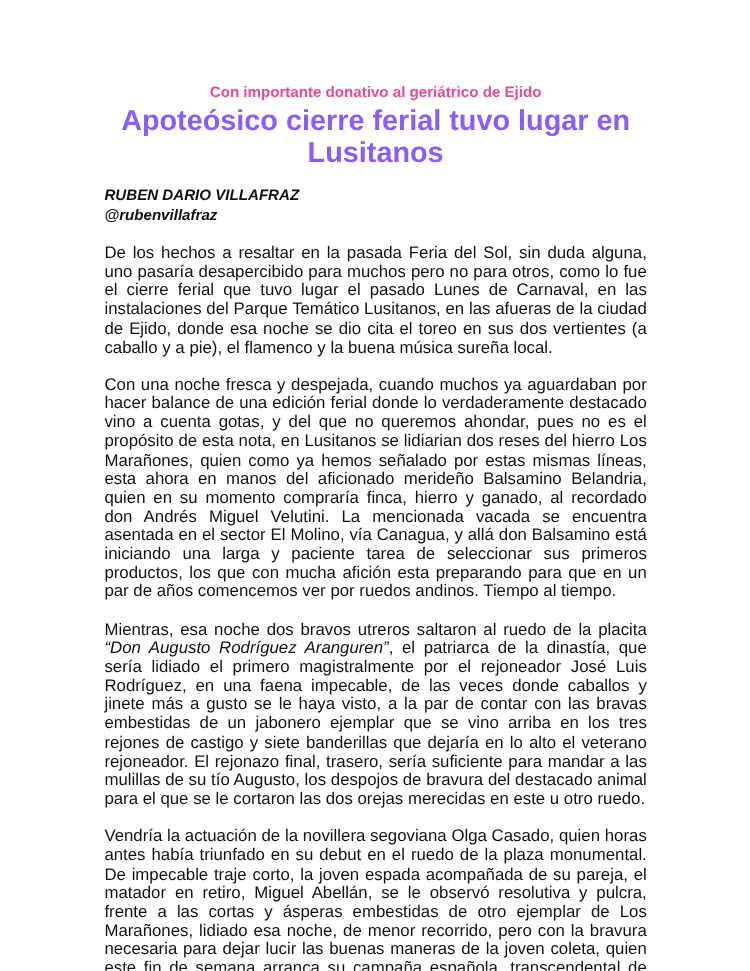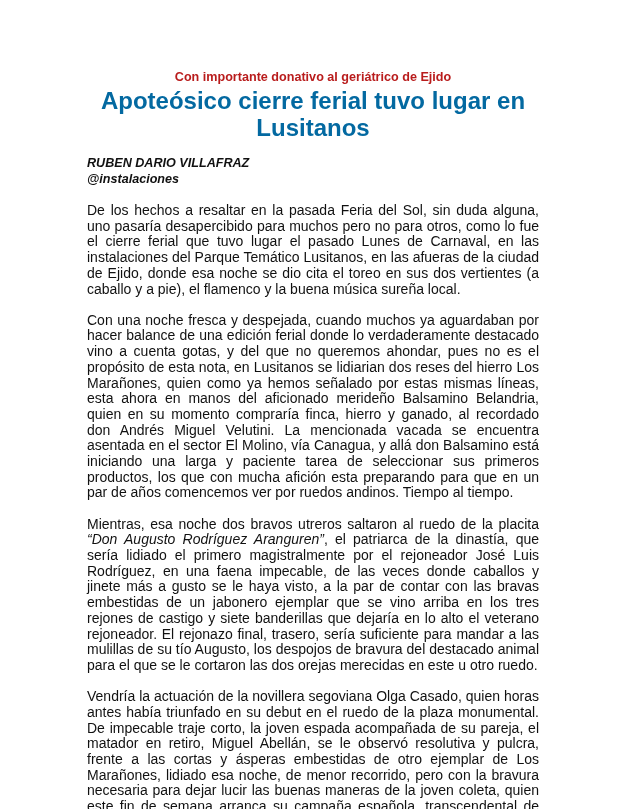--- a/index.html
+++ b/index.html
@@ -1,35 +1,35 @@
 <!DOCTYPE html>
 <html><head>
 <meta charset="utf-8">
 <style>
   html, body { margin: 0; padding: 0; background: #ffffff; }
   body { width: 625px; height: 809px; position: relative; overflow: hidden; font-family: "Liberation Sans", sans-serif; color: #111111; }
   .page { position: absolute; left: 87px; top: 70px; width: 452px; }
-  .kicker { text-align: center; font-weight: bold; font-size: 12.6px; line-height: 15px; margin: 0; color: #b91c1c; }
+  .kicker { text-align: center; font-weight: bold; font-size: 12.6px; line-height: 15px; margin: 0; color: #ec4899; }
   .headline { text-align: center; font-weight: bold; font-size: 24px; line-height: 27px; margin: 2px 0 0 0; color: #e31b1b; }
   .byline { margin-top: 14px; font-weight: bold; font-size: 12.6px; line-height: 16px; }
   .byline div { margin: 0; font-style: italic; }
   .body { margin-top: 16px; }
   .body p { margin: 0 0 15.5px 0; text-align: justify; font-size: 14px; line-height: 15.7px; }
   .body p em { font-style: italic; }
 </style>
 </head>
 <body>
 
 <div class="page">
   <p class="kicker">Con importante donativo al geriátrico de Ejido</p>
-  <h1 class="headline" style="color: #0369a1;">Apoteósico cierre ferial tuvo lugar en Lusitanos</h1>
+  <h1 class="headline" style="color: #8b5cf6;">Apoteósico cierre ferial tuvo lugar en Lusitanos</h1>
 
   <div class="byline">
     <div>RUBEN DARIO VILLAFRAZ</div>
-    <div>@instalaciones</div>
+    <div>@rubenvillafraz</div>
   </div>
 
   <div class="body">
     <p>De los hechos a resaltar en la pasada Feria del Sol, sin duda alguna, uno pasaría desapercibido para muchos pero no para otros, como lo fue el cierre ferial que tuvo lugar el pasado Lunes de Carnaval, en las instalaciones del Parque Temático Lusitanos, en las afueras de la ciudad de Ejido, donde esa noche se dio cita el toreo en sus dos vertientes (a caballo y a pie), el flamenco y la buena música sureña local.</p>
     <p>Con una noche fresca y despejada, cuando muchos ya aguardaban por hacer balance de una edición ferial donde lo verdaderamente destacado vino a cuenta gotas, y del que no queremos ahondar, pues no es el propósito de esta nota, en Lusitanos se lidiarian dos reses del hierro Los Marañones, quien como ya hemos señalado por estas mismas líneas, esta ahora en manos del aficionado merideño Balsamino Belandria, quien en su momento compraría finca, hierro y ganado, al recordado don Andrés Miguel Velutini. La mencionada vacada se encuentra asentada en el sector El Molino, vía Canagua, y allá don Balsamino está iniciando una larga y paciente tarea de seleccionar sus primeros productos, los que con mucha afición esta preparando para que en un par de años comencemos ver por ruedos andinos. Tiempo al tiempo.</p>
     <p><span>Mientras, esa noche dos bravos utreros saltaron al ruedo de la placita </span><em>“Don Augusto Rodríguez Aranguren”</em><span>, el patriarca de la dinastía, que sería lidiado el primero magistralmente por el rejoneador José Luis Rodríguez, en una faena impecable, de las veces donde caballos y jinete más a gusto se le haya visto, a la par de contar con las bravas embestidas de un jabonero ejemplar que se vino arriba en los tres rejones de castigo y siete banderillas que dejaría en lo alto el veterano rejoneador. El rejonazo final, trasero, sería suficiente para mandar a las mulillas de su tío Augusto, los despojos de bravura del destacado animal para el que se le cortaron las dos orejas merecidas en este u otro ruedo.</span></p>
     <p>Vendría la actuación de la novillera segoviana Olga Casado, quien horas antes había triunfado en su debut en el ruedo de la plaza monumental. De impecable traje corto, la joven espada acompañada de su pareja, el matador en retiro, Miguel Abellán, se le observó resolutiva y pulcra, frente a las cortas y ásperas embestidas de otro ejemplar de Los Marañones, lidiado esa noche, de menor recorrido, pero con la bravura necesaria para dejar lucir las buenas maneras de la joven coleta, quien este fin de semana arranca su campaña española, transcendental de cara a posible alternativa a final de esta.</p>
 
   </div>
 </div>

